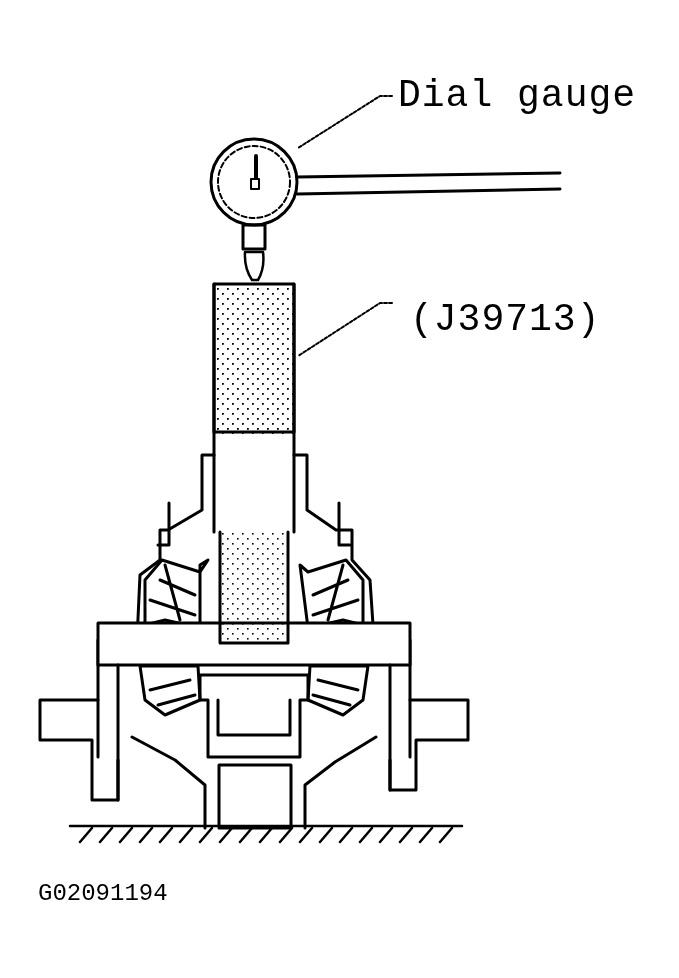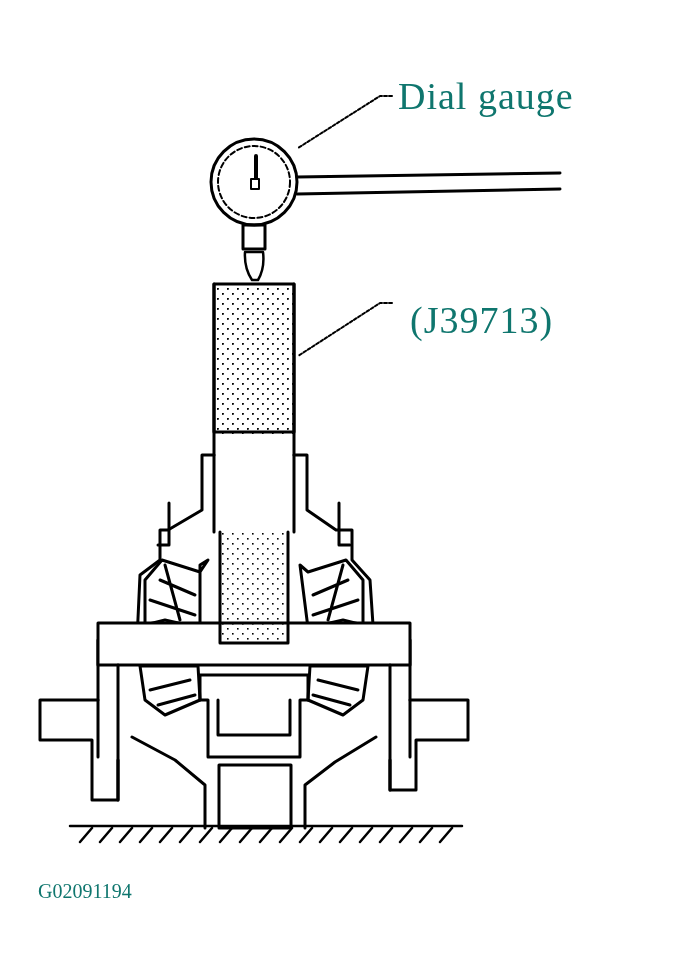--- a/index.html
+++ b/index.html
@@ -1,20 +1,20 @@
 <!DOCTYPE html>
 <html><head>
 <meta charset="utf-8">
 <style>
   html,body{margin:0;padding:0;background:#fff;}
   body{width:679px;height:978px;position:relative;overflow:hidden;font-family:"Liberation Sans",sans-serif;}
   svg{position:absolute;left:0;top:0;}
-  .lbl{position:absolute;color:#0f766e;font-family:Liberation Serif, serif;white-space:nowrap;}
+  .lbl{position:absolute;color:#000000;font-family:Liberation Mono, monospace;white-space:nowrap;}
   .big{font-size:38px;letter-spacing:1px;}
-  .fig{font-size:20px;}
+  .fig{font-size:24px;}
 </style>
 </head>
 <body>
 
 <svg width="679" height="978" viewBox="0 0 679 978" fill="none" stroke="#000" stroke-linejoin="round" stroke-linecap="round">
   <defs>
     <pattern id="stipple" width="10" height="10" patternUnits="userSpaceOnUse">
       <rect x="2" y="3" width="1.6" height="1.6" fill="#000" stroke="none"></rect>
       <rect x="7" y="8" width="1.6" height="1.6" fill="#000" stroke="none"></rect>
     </pattern>

